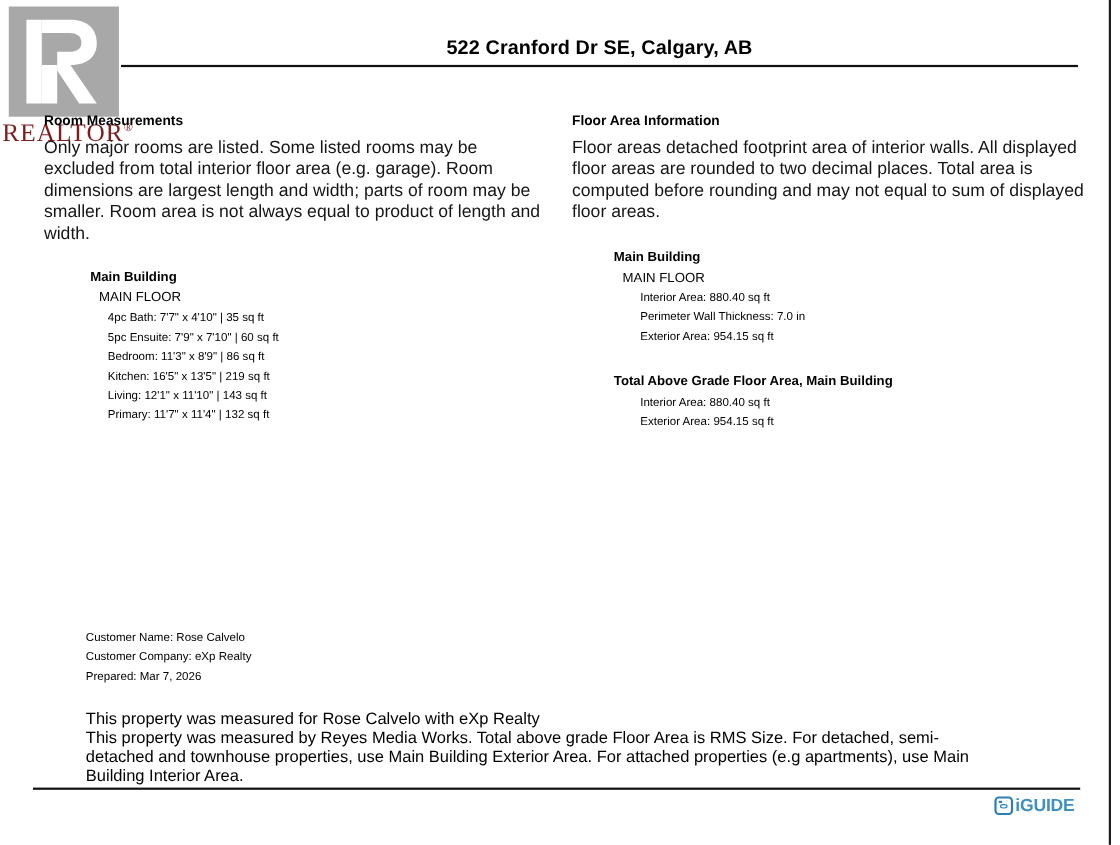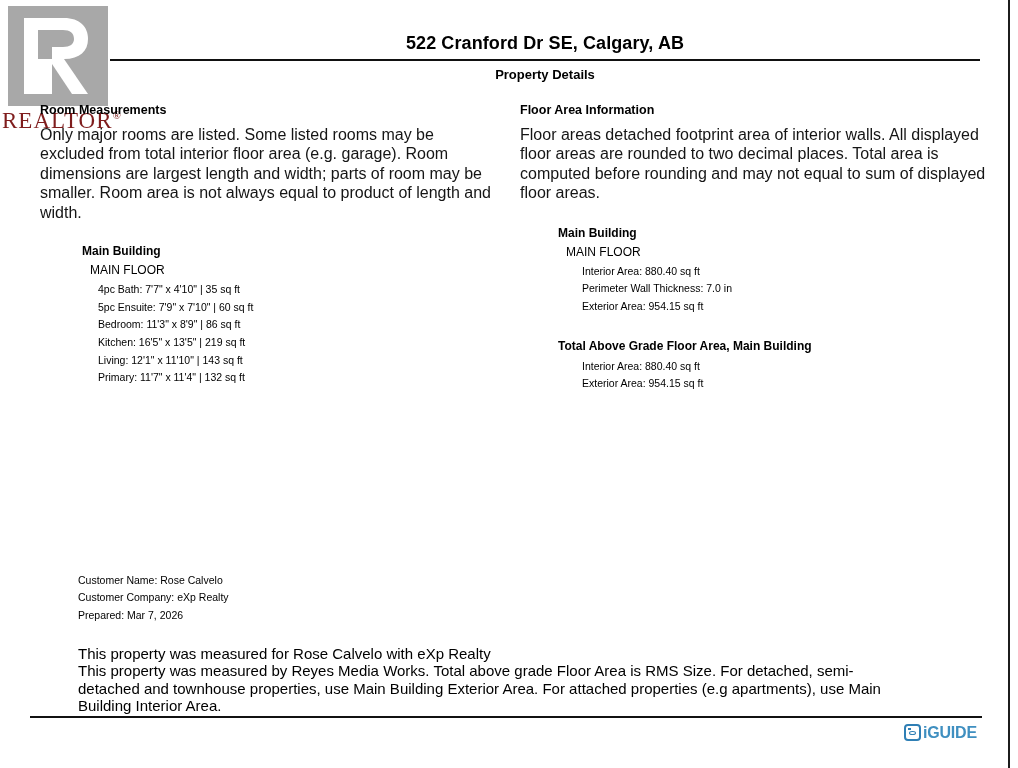--- a/index.html
+++ b/index.html
@@ -250,21 +250,20 @@
       <path d="M44 53 H56 L80 88 H64 L44 58 Z" fill="#ffffff"></path>
       <path d="M44 53 H44 V88 H30 V53 Z" fill="#ffffff"></path>
     </svg>
   </div>
   <div id="realtor-wordmark">
     <span>REALTOR</span><span class="reg">®</span>
   </div>
 
   <div id="doc-title">522 Cranford Dr SE, Calgary, AB</div>
   <div id="title-rule"></div>
-  <div id="doc-subtitle">Property Details</div>
 
   <div class="column" id="col-left">
     <p class="section-heading">Room Measurements</p>
     <p class="section-note">Only major rooms are listed. Some listed rooms may be excluded from total interior floor area (e.g. garage). Room dimensions are largest length and width; parts of room may be smaller. Room area is not always equal to product of length and width.</p>
 
     <div class="group">
       <p class="group-title">Main Building</p>
       <p class="subgroup-title">MAIN FLOOR</p>
       <ul class="detail-list">
         <li>4pc Bath: 7'7" x 4'10" | 35 sq ft</li>

